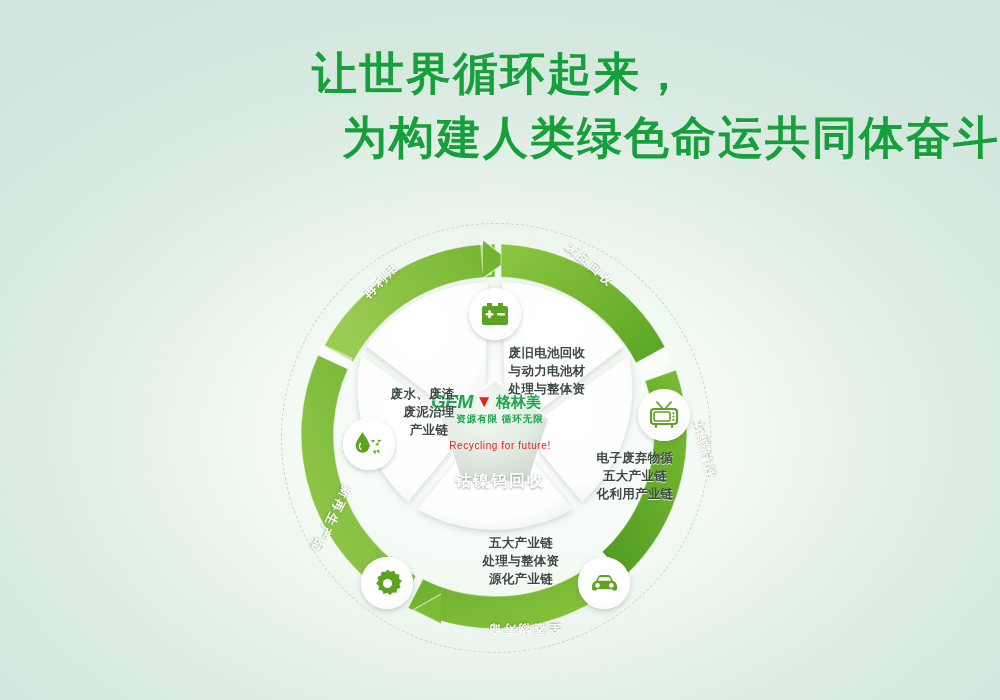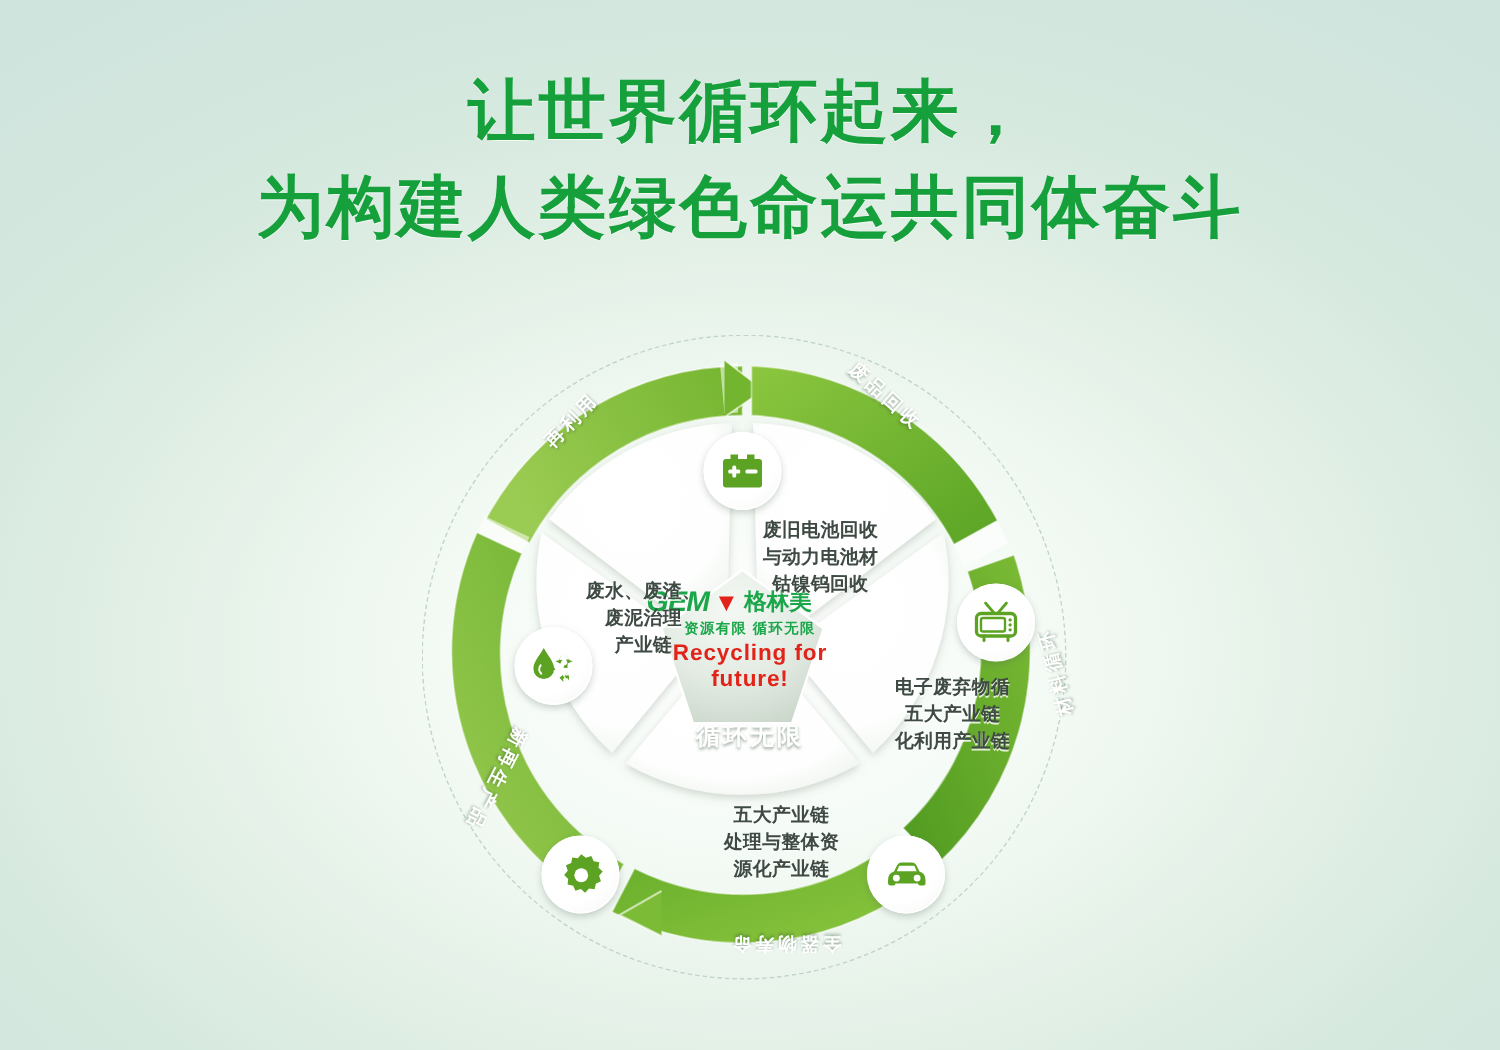--- a/index.html
+++ b/index.html
@@ -14,21 +14,21 @@
       radial-gradient(ellipse 760px 520px at 50% 62%, #ffffff 0%, #f3faf4 28%, #e3f0e6 52%, #d6e9df 72%, #cfe4dd 100%),
       linear-gradient(155deg,#e9f4ec 0%,#dcecea 45%,#cfe3e2 100%);
   }
   
   #title{
     position:absolute;left:0;top:42px;width:1000px;text-align:center;
     color:#16a03c;font-weight:bold;letter-spacing:2px;
     line-height:1.42;font-size:45px;
     text-shadow:0 1px 0 rgba(255,255,255,.75);
   }
-  #title .l2{display:block;}
+  #title .l2{display:block;text-align:right;}
   
   #diagram{position:absolute;left:281px;top:214px;width:438px;height:468px;}
   .abs{position:absolute;}
   .dashring{
     left:0;top:9px;width:430px;height:430px;border-radius:50%;
     border:1px dashed #b9cfc8;box-sizing:border-box;opacity:.85;
   }
   .outerring{left:14px;top:24px;width:400px;height:400px;}
   .petals{left:52px;top:62px;width:324px;height:324px;}
   
@@ -57,21 +57,21 @@
   .ct-car{left:186px;top:320px;width:108px;}
   
   .center-core{left:150px;top:168px;width:138px;height:118px;text-align:center;}
   .logo-wrap{padding-top:10px;}
   .logo-main{font-size:19px;font-weight:bold;letter-spacing:.5px;line-height:1;
              display:flex;align-items:center;gap:3px;}
   .logo-gem{color:#1ba64a;font-style:italic;font-weight:bold;letter-spacing:-.5px;}
   .logo-tri{color:#e2231a;font-size:17px;line-height:1;}
   .logo-cn{color:#1ba64a;font-size:15px;font-weight:bold;letter-spacing:0px;}
   .logo-sub{color:#1ba64a;font-size:9.5px;font-weight:bold;letter-spacing:1px;margin-top:2px;}
-  .logo-eng{color:#e2231a;font-size:15px;font-weight:bold;letter-spacing:.6px;margin-top:1px;}
+  .logo-eng{color:#e2231a;font-size:10px;font-weight:normal;letter-spacing:.6px;margin-top:14px;}
   .center-label{
     margin-top:20px;color:#ffffff;font-size:16px;font-weight:bold;letter-spacing:2px;
     text-shadow:0 1px 2px rgba(40,70,45,.45);
   }
   
   .ringlab{
     position:absolute;color:#ffffff;font-size:12.5px;font-weight:bold;
     letter-spacing:2.5px;white-space:nowrap;
     text-shadow:0 1px 2px rgba(35,70,40,.42);
   }
@@ -197,26 +197,26 @@
     <div class="abs center-core">
       <div class="logo-wrap">
         <div class="logo-main">
           <span class="logo-gem">GEM</span>
           <span class="logo-tri">▼</span>
           <span class="logo-cn">格林美</span>
         </div>
         <div class="logo-sub">资源有限  循环无限</div>
         <div class="logo-eng">Recycling for future!</div>
       </div>
-      <div class="center-label">循环无限</div>
+      <div class="center-label">钴镍钨回收</div>
     </div>
 
     <div class="ct ct-battery">废旧电池回收
 与动力电池材
-钴镍钨回收</div>
+处理与整体资</div>
     <div class="ct ct-water">废水、废渣、
 废泥治理
 产业链</div>
     <div class="ct ct-elec">电子废弃物循
 五大产业链
 化利用产业链</div>
     <div class="ct ct-car">五大产业链
 处理与整体资
 源化产业链</div>
 

